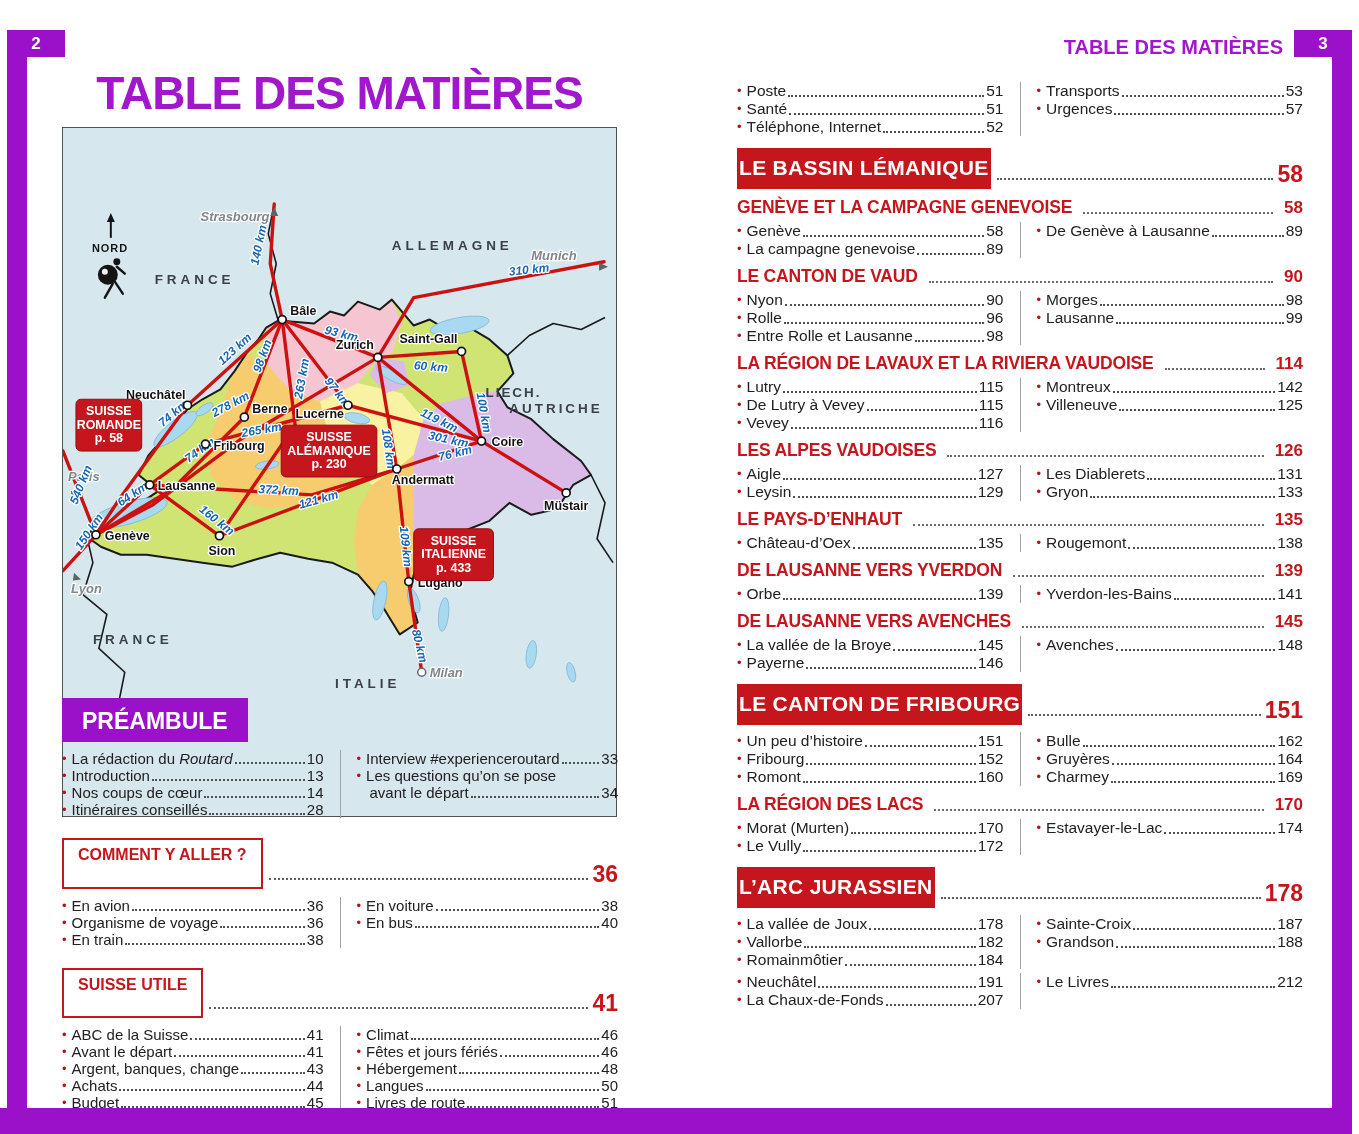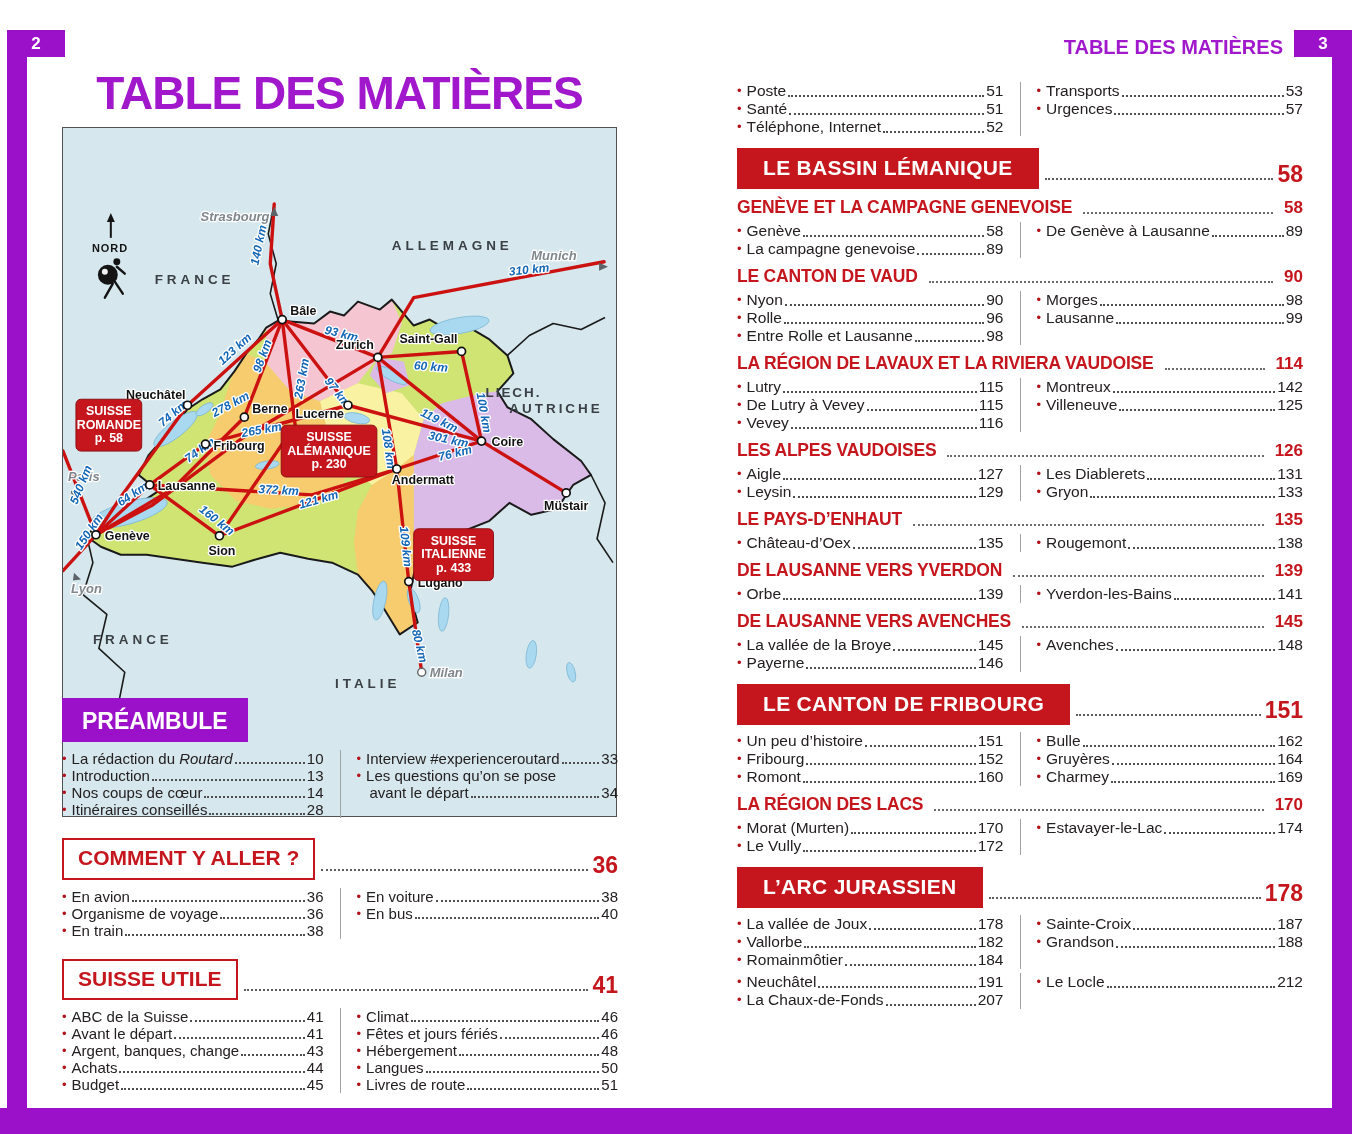--- a/index.html
+++ b/index.html
@@ -23,22 +23,22 @@
   .toc{position:absolute;z-index:1;}
   #toc-left{left:62px;top:698px;width:556px;}
   #toc-right{left:737px;top:82px;width:566px;}
   .toc > :first-child{margin-top:0 !important;}
 
   .chapline{display:flex;align-items:flex-end;}
   #toc-left .chapline{margin:20px 0 8px;}
   #toc-right .chapline{margin:12px 0 7px;}
   .chapbox{flex:0 0 auto;line-height:1.15;white-space:nowrap;}
   .chapbox.purple{background:var(--purple);color:#fff;font-size:23px;font-weight:800;padding:10px 20px 8px;}
-  .chapbox.outline{border:2px solid var(--red);color:var(--red);font-size:21px;font-weight:800;padding:6px 14px 7px;}
-  .chapbox.solid{background:var(--red);color:#fff;font-size:21px;font-weight:800;padding:8px 26px 9px;letter-spacing:.3px;}
+  .chapbox.outline{border:2px solid var(--red);color:var(--red);font-size:16px;font-weight:800;padding:6px 14px 22px;}
+  .chapbox.solid{background:var(--red);color:#fff;font-size:21px;font-weight:800;padding:8px 2px 9px;letter-spacing:.3px;}
   .chdots{flex:1 1 auto;border-bottom:2.5px dotted #5d5d5d;margin:0 4px 9px 6px;min-width:12px;}
   .chpg{font-size:23px;font-weight:800;color:var(--red);line-height:1;margin-bottom:3px;}
 
   .subhead{display:flex;align-items:flex-end;margin:8px 0 4px;gap:8px;}
   .sh-t{font-size:17.5px;font-weight:800;color:var(--red);letter-spacing:-.2px;white-space:nowrap;line-height:21px;}
   .shdots{flex:1 1 auto;border-bottom:2px dotted #6b6b6b;margin:0 3px 4px;min-width:10px;}
   .sh-pg{font-size:17px;font-weight:800;color:var(--red);line-height:20px;}
 
   .cols{display:flex;align-items:stretch;}
   #toc-left .cols{margin-bottom:5px;}
@@ -928,21 +928,21 @@
               <span class="elab">La Chaux-de-Fonds </span>
               <span class="edots"></span>
               <span class="epg">207</span>
             </div>
           </div>
         </div>
         <div class="col">
           <div class="entry">
             <div class="eline">
               <span class="bullet">•</span>
-              <span class="elab">Le Locle</span>
+              <span class="elab">Le Livres</span>
               <span class="edots"></span>
               <span class="epg">212</span>
             </div>
           </div>
         </div>
       </div>
     </div>
 
 </div>
 

